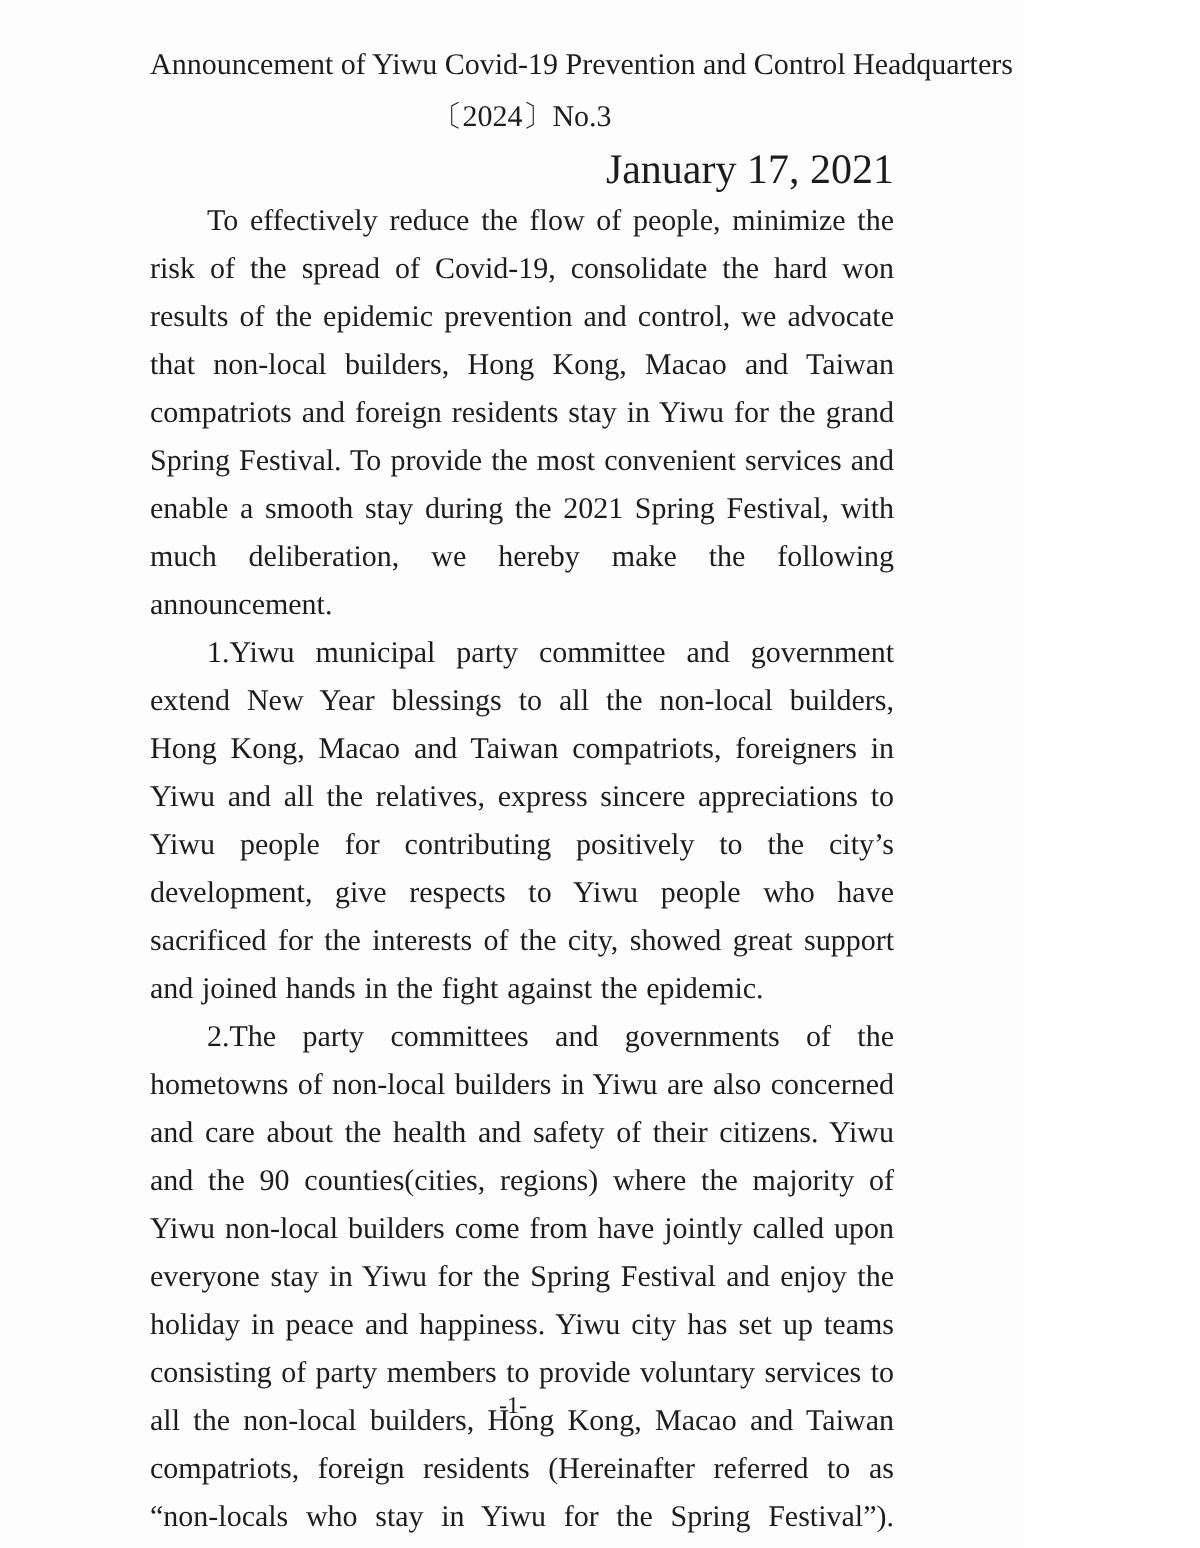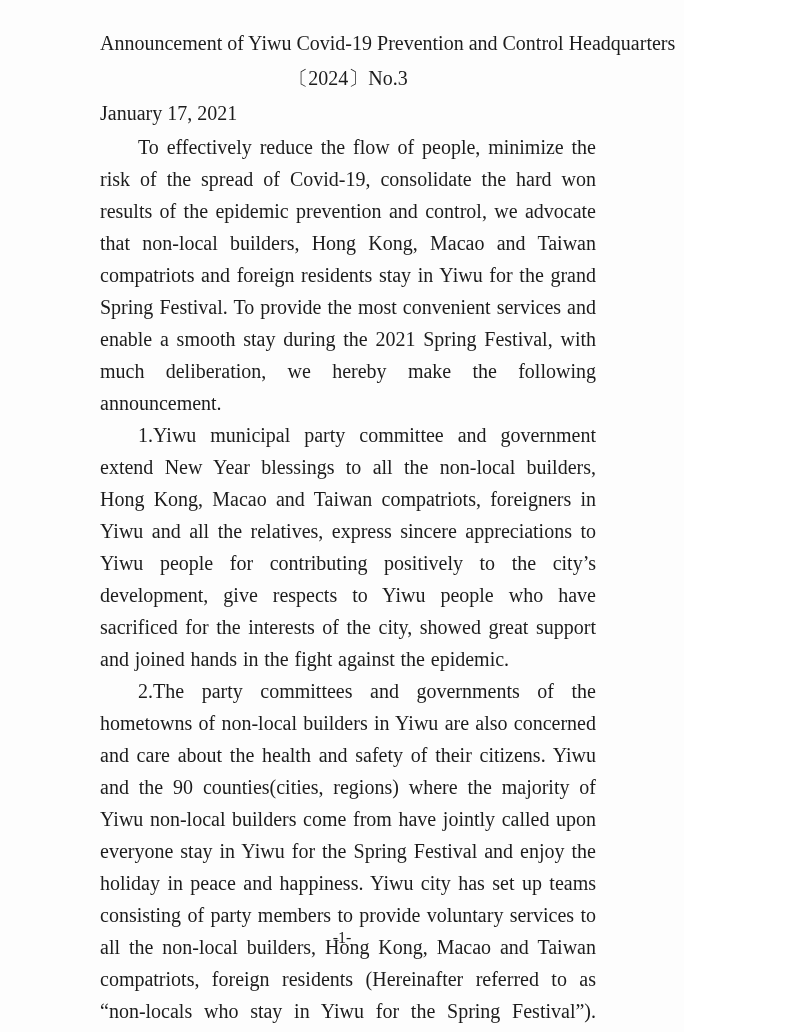--- a/index.html
+++ b/index.html
@@ -25,22 +25,22 @@
     line-height: 35px;
     font-weight: normal;
     white-space: nowrap;
   }
   .doc-number {
     text-align: center;
     font-size: 20px;
     line-height: 35px;
   }
   .doc-date {
-    text-align: left;
-    font-size: 20px;
+    text-align: right;
+    font-size: 28px;
     line-height: 35px;
   }
   .doc-body {
     width: 100%;
   }
   .doc-body p {
     font-size: 20px;
     line-height: 32px;
     text-align: justify;
     text-indent: 38px;

